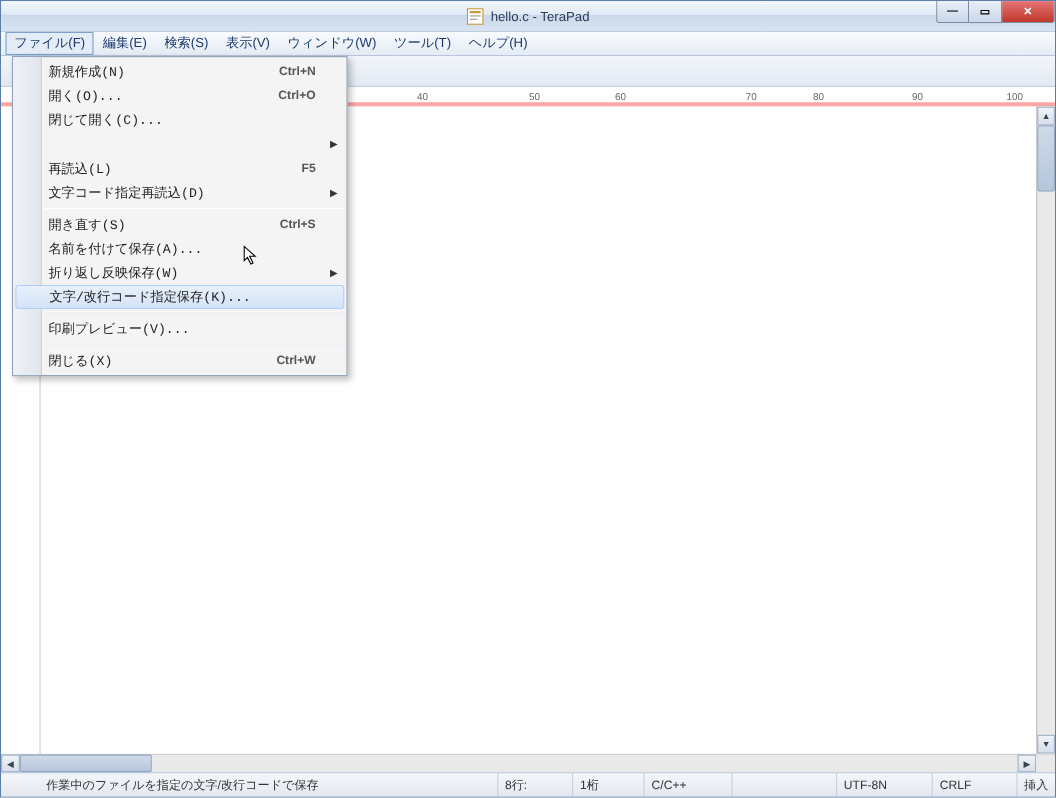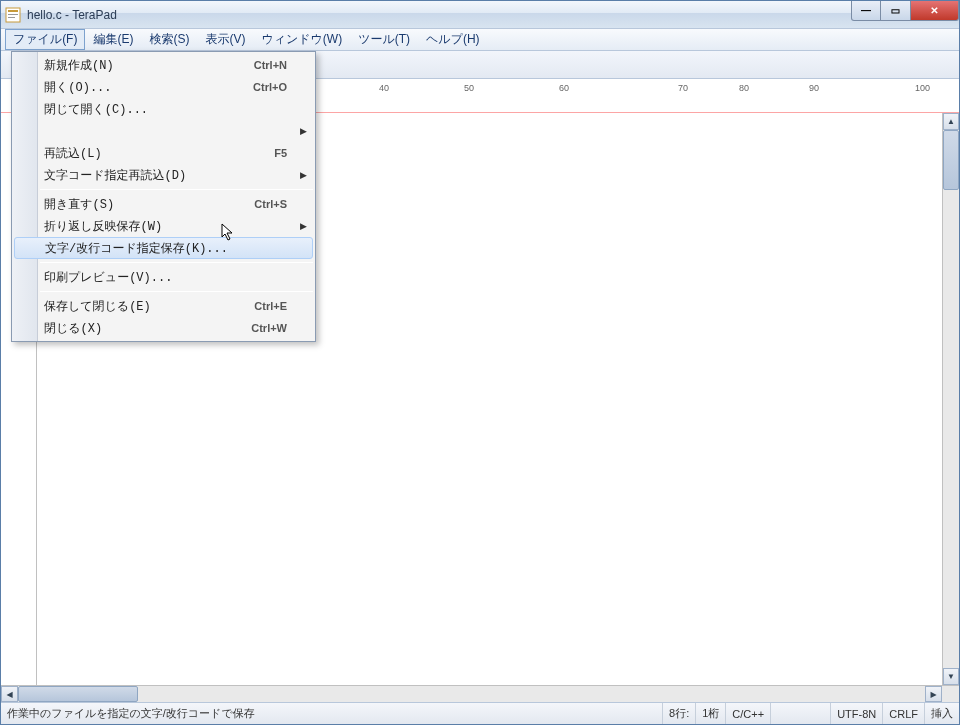--- a/index.html
+++ b/index.html
@@ -1,54 +1,54 @@
 <!DOCTYPE html>
 <html><head>
 <meta charset="utf-8">
 <style>
 * { margin: 0; padding: 0; box-sizing: border-box; font-family: "MS UI Gothic", "Meiryo", sans-serif; }
 body { width: 960px; height: 725px; overflow: hidden; background: #fff; }
 
 .window { width: 960px; height: 725px; border: 1px solid #5a7ea8; background: #fff; display: flex; flex-direction: column; position: relative; }
 
-.titlebar { height: 28px; background: linear-gradient(to bottom, #f3f7fc 0%, #e1eaf5 45%, #cad8ea 46%, #d8e4f0 100%); border-bottom: 1px solid #b8c7db; display: flex; align-items: center; padding: 0 4px; position: relative; }
+.titlebar { height: 28px; background: linear-gradient(to bottom, #f3f7fc 0%, #e1eaf5 45%, #cad8ea 46%, #d8e4f0 100%); border-bottom: 1px solid #b8c7db; display: flex; align-items: center; padding: 0 4px; position: relative; justify-content: center; }
 .titlebar .app-icon { width: 16px; height: 16px; margin-right: 6px; display:inline-block; }
 .titlebar .title { font-size: 12px; color: #2b3c55; }
 .win-controls { position: absolute; right: 0; top: 0; display: flex; height: 20px; }
 .win-btn { width: 30px; height: 20px; border: 1px solid #7a8ca5; border-top: none; display:flex; align-items:center; justify-content:center; font-size:10px; }
 .win-min { background: linear-gradient(#e9eef7,#c9d7e9); border-radius: 0 0 0 3px; }
 .win-max { background: linear-gradient(#e9eef7,#c9d7e9); border-left:none; }
 .win-close { width: 48px; background: linear-gradient(#e57373,#c0392b); color:#fff; border-left:none; border-radius: 0 0 3px 0; }
 .win-close span, .win-min span, .win-max span { font-weight: bold; }
 
 .menubar { height: 22px; background: linear-gradient(#f8fafd,#e5ecf5); border-bottom: 1px solid #b8c7db; display:flex; align-items:center; padding: 0 4px; font-size: 12px; }
 .menubar .menu-item { padding: 2px 8px; color:#1a3a6e; cursor: default; }
 .menubar .menu-item.active { border: 1px solid #7da2ce; background: #e3ecf7; padding: 1px 7px; }
 
 .toolbar-area { height: 28px; background: linear-gradient(#f2f5fb,#e3e9f2); border-bottom:1px solid #b8c7db; }
 
-.ruler { height: 34px; background: #fff; border-bottom: 1px solid #fca5a5; position: relative; font-size: 9px; color: #666; overflow: hidden; }
+.ruler { height: 18px; background: #fff; border-bottom: 4px solid #fca5a5; position: relative; font-size: 9px; color: #666; overflow: hidden; }
 .ruler .tick-label { position:absolute; top:4px; font-size:9px; }
 
 .editor-wrap { flex:1; display:flex; position:relative; background:#fff; }
 .gutter { width: 36px; background:#fff; border-right:1px solid #c0c0c0; }
 .editor { flex:1; background:#fff; position:relative; }
 .vscroll { width:17px; background:#e9e9e9; border-left:1px solid #c0c0c0; position:relative; }
 .vscroll .thumb { position:absolute; top:0; left:0; right:0; height:60px; background:linear-gradient(#d0dae8,#b6c6db); border:1px solid #8fa6c2; border-radius:2px; }
 .vscroll .arrow { height:17px; background:linear-gradient(#f0f3f8,#d7dfea); border:1px solid #9fb1c9; display:flex; align-items:center; justify-content:center; font-size:8px; color:#345; }
 .vscroll .arrow.down { position:absolute; bottom:0; left:0; right:0; }
 
 .hscroll { height:17px; background:#e9e9e9; border-top:1px solid #c0c0c0; display:flex; }
 .hscroll .arrow { width:17px; background:linear-gradient(#f0f3f8,#d7dfea); border:1px solid #9fb1c9; display:flex; align-items:center; justify-content:center; font-size:8px; color:#345; }
 .hscroll .track { flex:1; position:relative; }
 .hscroll .thumb { position:absolute; left:0; top:0; bottom:0; width:120px; background:linear-gradient(#d0dae8,#b6c6db); border:1px solid #8fa6c2; border-radius:2px; }
 .hscroll .corner { width:17px; background:#e9e9e9; }
 
 .statusbar { height:22px; background:linear-gradient(#f4f6fa,#e3e8f0); border-top:1px solid #b8c7db; display:flex; align-items:center; font-size:11px; color:#333; }
-.statusbar .cell { padding: 0 6px; border-left:1px solid #c6cfdb; height:100%; display:flex; align-items:center; white-space:nowrap; }
+.statusbar .cell { padding: 0 6px; border-left:1px solid #c6cfdb; height:100%; display:flex; align-items:center; white-space:nowrap;margin-left:35px; }
 .statusbar .cell.first { border-left:none; flex:1; }
 
 .dropdown { position:absolute; left:10px; top:50px; width:305px; background:#f4f4f4; border:1px solid #8a9bb2; box-shadow: 3px 3px 6px rgba(0,0,0,0.25); font-size:12px; z-index:100; }
 .dropdown .gutter-strip { position:absolute; left:0; top:0; bottom:0; width:26px; background:linear-gradient(to right,#eef1f6,#e1e6ee); border-right:1px solid #c7cdd8; }
 .dropdown .items { position:relative; padding: 2px 0; }
 .dropdown .mi { display:flex; align-items:center; height:22px; padding-left:32px; padding-right:28px; position:relative; color:#222; }
 .dropdown .mi.hover { background: linear-gradient(#e8f0fb,#d3e3f7); border:1px solid #aecff7; border-radius:3px; margin:0 2px; padding-left:30px; padding-right:26px; height:22px; }
 .dropdown .mi .label { flex:1;font-family:Liberation Mono, monospace; }
 .dropdown .mi .accel { color:#555; font-size:11px;font-weight:bold; }
 .dropdown .mi .sub-arrow { position:absolute; right:8px; font-size:9px; color:#333; }
@@ -91,25 +91,25 @@
     <div class="menu-item">表示(V)</div>
     <div class="menu-item">ウィンドウ(W)</div>
     <div class="menu-item">ツール(T)</div>
     <div class="menu-item">ヘルプ(H)</div>
   </div>
 
   <div class="toolbar-area"></div>
 
   <div class="ruler">
     <span class="tick-label" style="left:378px">40</span>
-    <span class="tick-label" style="left:463px">50</span>
+    <span class="tick-label" style="left:480px">50</span>
     <span class="tick-label" style="left:558px">60</span>
     <span class="tick-label" style="left:677px">70</span>
     <span class="tick-label" style="left:738px">80</span>
-    <span class="tick-label" style="left:808px">90</span>
+    <span class="tick-label" style="left:828px">90</span>
     <span class="tick-label" style="left:914px">100</span>
   </div>
 
   <div class="editor-wrap">
     <div class="gutter"></div>
     <div class="editor"></div>
     <div class="vscroll">
       <div class="arrow">▲</div>
       <div class="thumb" style="top:17px"></div>
       <div class="arrow down">▼</div>
@@ -160,35 +160,34 @@
       <div class="mi">
         <span class="label">文字コード指定再読込(D)</span>
         <span class="sub-arrow">▶</span>
       </div>
       <div class="sep"></div>
       <div class="mi">
         <span class="label">開き直す(S)</span>
         <span class="accel">Ctrl+S</span>
       </div>
       <div class="mi">
+        <span class="label">名前を付けて保存(A)...</span>
+      </div>
+      <div class="mi">
         <span class="label">折り返し反映保存(W)</span>
         <span class="sub-arrow">▶</span>
       </div>
       <div class="mi hover">
         <span class="label">文字/改行コード指定保存(K)...</span>
       </div>
       <div class="sep"></div>
       <div class="mi">
         <span class="label">印刷プレビュー(V)...</span>
       </div>
       <div class="sep"></div>
-      <div class="mi">
-        <span class="label">保存して閉じる(E)</span>
-        <span class="accel">Ctrl+E</span>
-      </div>
       <div class="mi">
         <span class="label">閉じる(X)</span>
         <span class="accel">Ctrl+W</span>
       </div>
     </div>
   </div>
 
   <svg class="cursor-pointer" width="16" height="20">
     <path d="M1 1 L1 14 L4 11 L7 17 L9 16 L6 10 L11 10 Z" fill="#fff" stroke="#000" stroke-width="1"></path>
   </svg>

